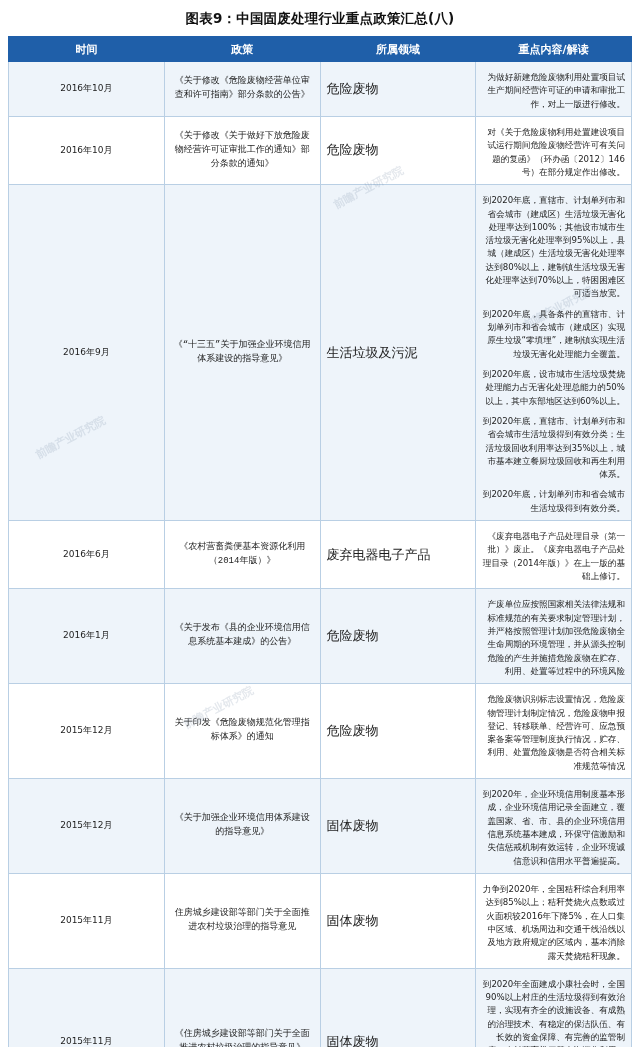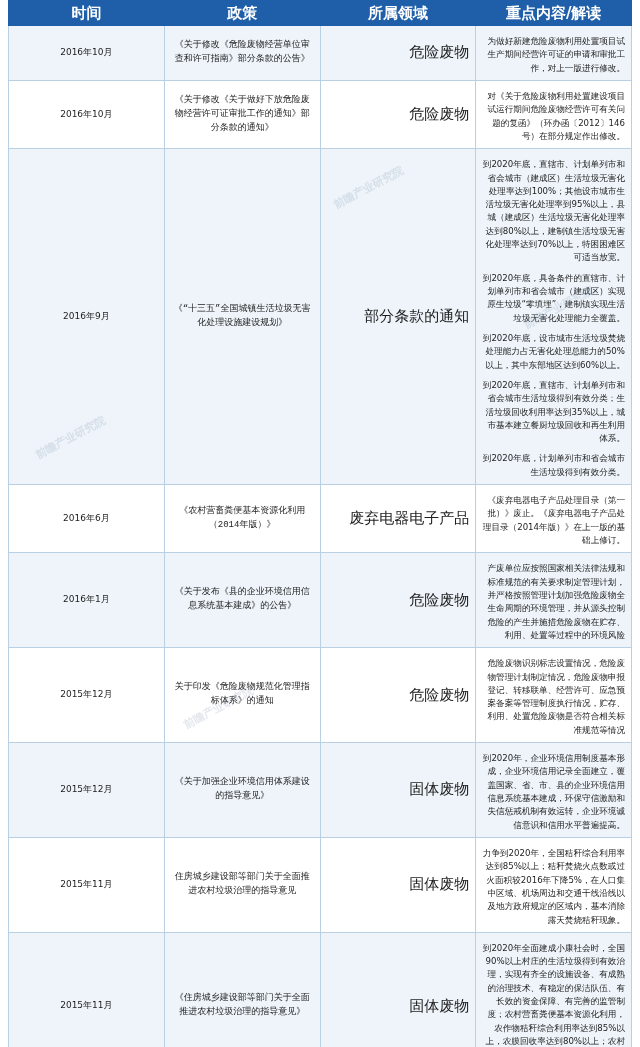--- a/index.html
+++ b/index.html
@@ -21,57 +21,58 @@
   table{
     border-collapse:collapse;
     width:624px;
     table-layout:fixed;
     font-size:9px;
   }
   thead th{
     background:#1f5fa9;
     color:#ffffff;
     font-weight:bold;
-    font-size:15px;
+    font-size:11px;
     height:22px;
     border:1px solid #1f5fa9;
     text-align:center;
     vertical-align:middle;
   }
   td{
     border:1px solid #b9cfe4;
     padding:5px 6px;
     vertical-align:middle;
     line-height:1.55;
     color:#1d1d1d;
   }
   tbody tr:nth-child(odd) td{background:#eef4fa;}
   tbody tr:nth-child(even) td{background:#ffffff;}
   td.c-time{text-align:center;width:64px;font-size:9px;margin-top:47px;}
   td.c-policy{text-align:center;width:132px;font-size:9px;font-family:Liberation Mono, monospace;}
-  td.c-field{text-align:right;width:78px;font-size:15px;margin-left:43px;}
+  td.c-field{text-align:left;width:78px;font-size:13px;margin-left:43px;}
   td.c-content{text-align:left;width:auto;font-size:8.6px;}
   td.c-content p{margin:4px 0 7px 0;text-indent:0;text-align:right;}
   td.c-content p:last-child{margin-bottom:0;}
   
   .wm{
     position:absolute;
     color:rgba(120,140,165,0.20);
     font-size:11px;
     transform:rotate(-28deg);
     pointer-events:none;
     white-space:nowrap;
     font-weight:bold;
   }
 </style>
 </head>
 <body>
 
 <div class="page">
 
+  <div class="title">图表9：中国固废处理行业重点政策汇总(八)</div>
 
   <table>
     <thead>
       <tr>
         <th>时间</th>
         <th>政策</th>
         <th>所属领域</th>
         <th>重点内容/解读</th>
       </tr>
     </thead>
@@ -87,22 +88,22 @@
       <tr>
         <td class="c-time">2016年10月</td>
         <td class="c-policy">《关于修改《关于做好下放危险废物经营许可证审批工作的通知》部分条款的通知》</td>
         <td class="c-field">危险废物</td>
         <td class="c-content">
           <p>对《关于危险废物利用处置建设项目试运行期间危险废物经营许可有关问题的复函》（环办函〔2012〕146号）在部分规定作出修改。</p>
         </td>
       </tr>
       <tr>
         <td class="c-time">2016年9月</td>
-        <td class="c-policy">《“十三五”全国城镇生活垃圾无害化处理设施建设规划》</td>
-        <td class="c-field">部分条款的通知</td>
+        <td class="c-policy">《“十三五”关于加强企业环境信用体系建设的指导意见》</td>
+        <td class="c-field">生活垃圾及污泥</td>
         <td class="c-content">
           <p>到2020年底，直辖市、计划单列市和省会城市（建成区）生活垃圾无害化处理率达到100%；其他设市城市生活垃圾无害化处理率到95%以上，县城（建成区）生活垃圾无害化处理率达到80%以上，建制镇生活垃圾无害化处理率达到70%以上，特困困难区可适当放宽。</p>
           <p>到2020年底，具备条件的直辖市、计划单列市和省会城市（建成区）实现原生垃圾“零填埋”，建制镇实现生活垃圾无害化处理能力全覆盖。</p>
           <p>到2020年底，设市城市生活垃圾焚烧处理能力占无害化处理总能力的50%以上，其中东部地区达到60%以上。</p>
           <p>到2020年底，直辖市、计划单列市和省会城市生活垃圾得到有效分类；生活垃圾回收利用率达到35%以上，城市基本建立餐厨垃圾回收和再生利用体系。</p>
           <p>到2020年底，计划单列市和省会城市生活垃圾得到有效分类。</p>
         </td>
       </tr>
       <tr>
         <td class="c-time">2016年6月</td>

